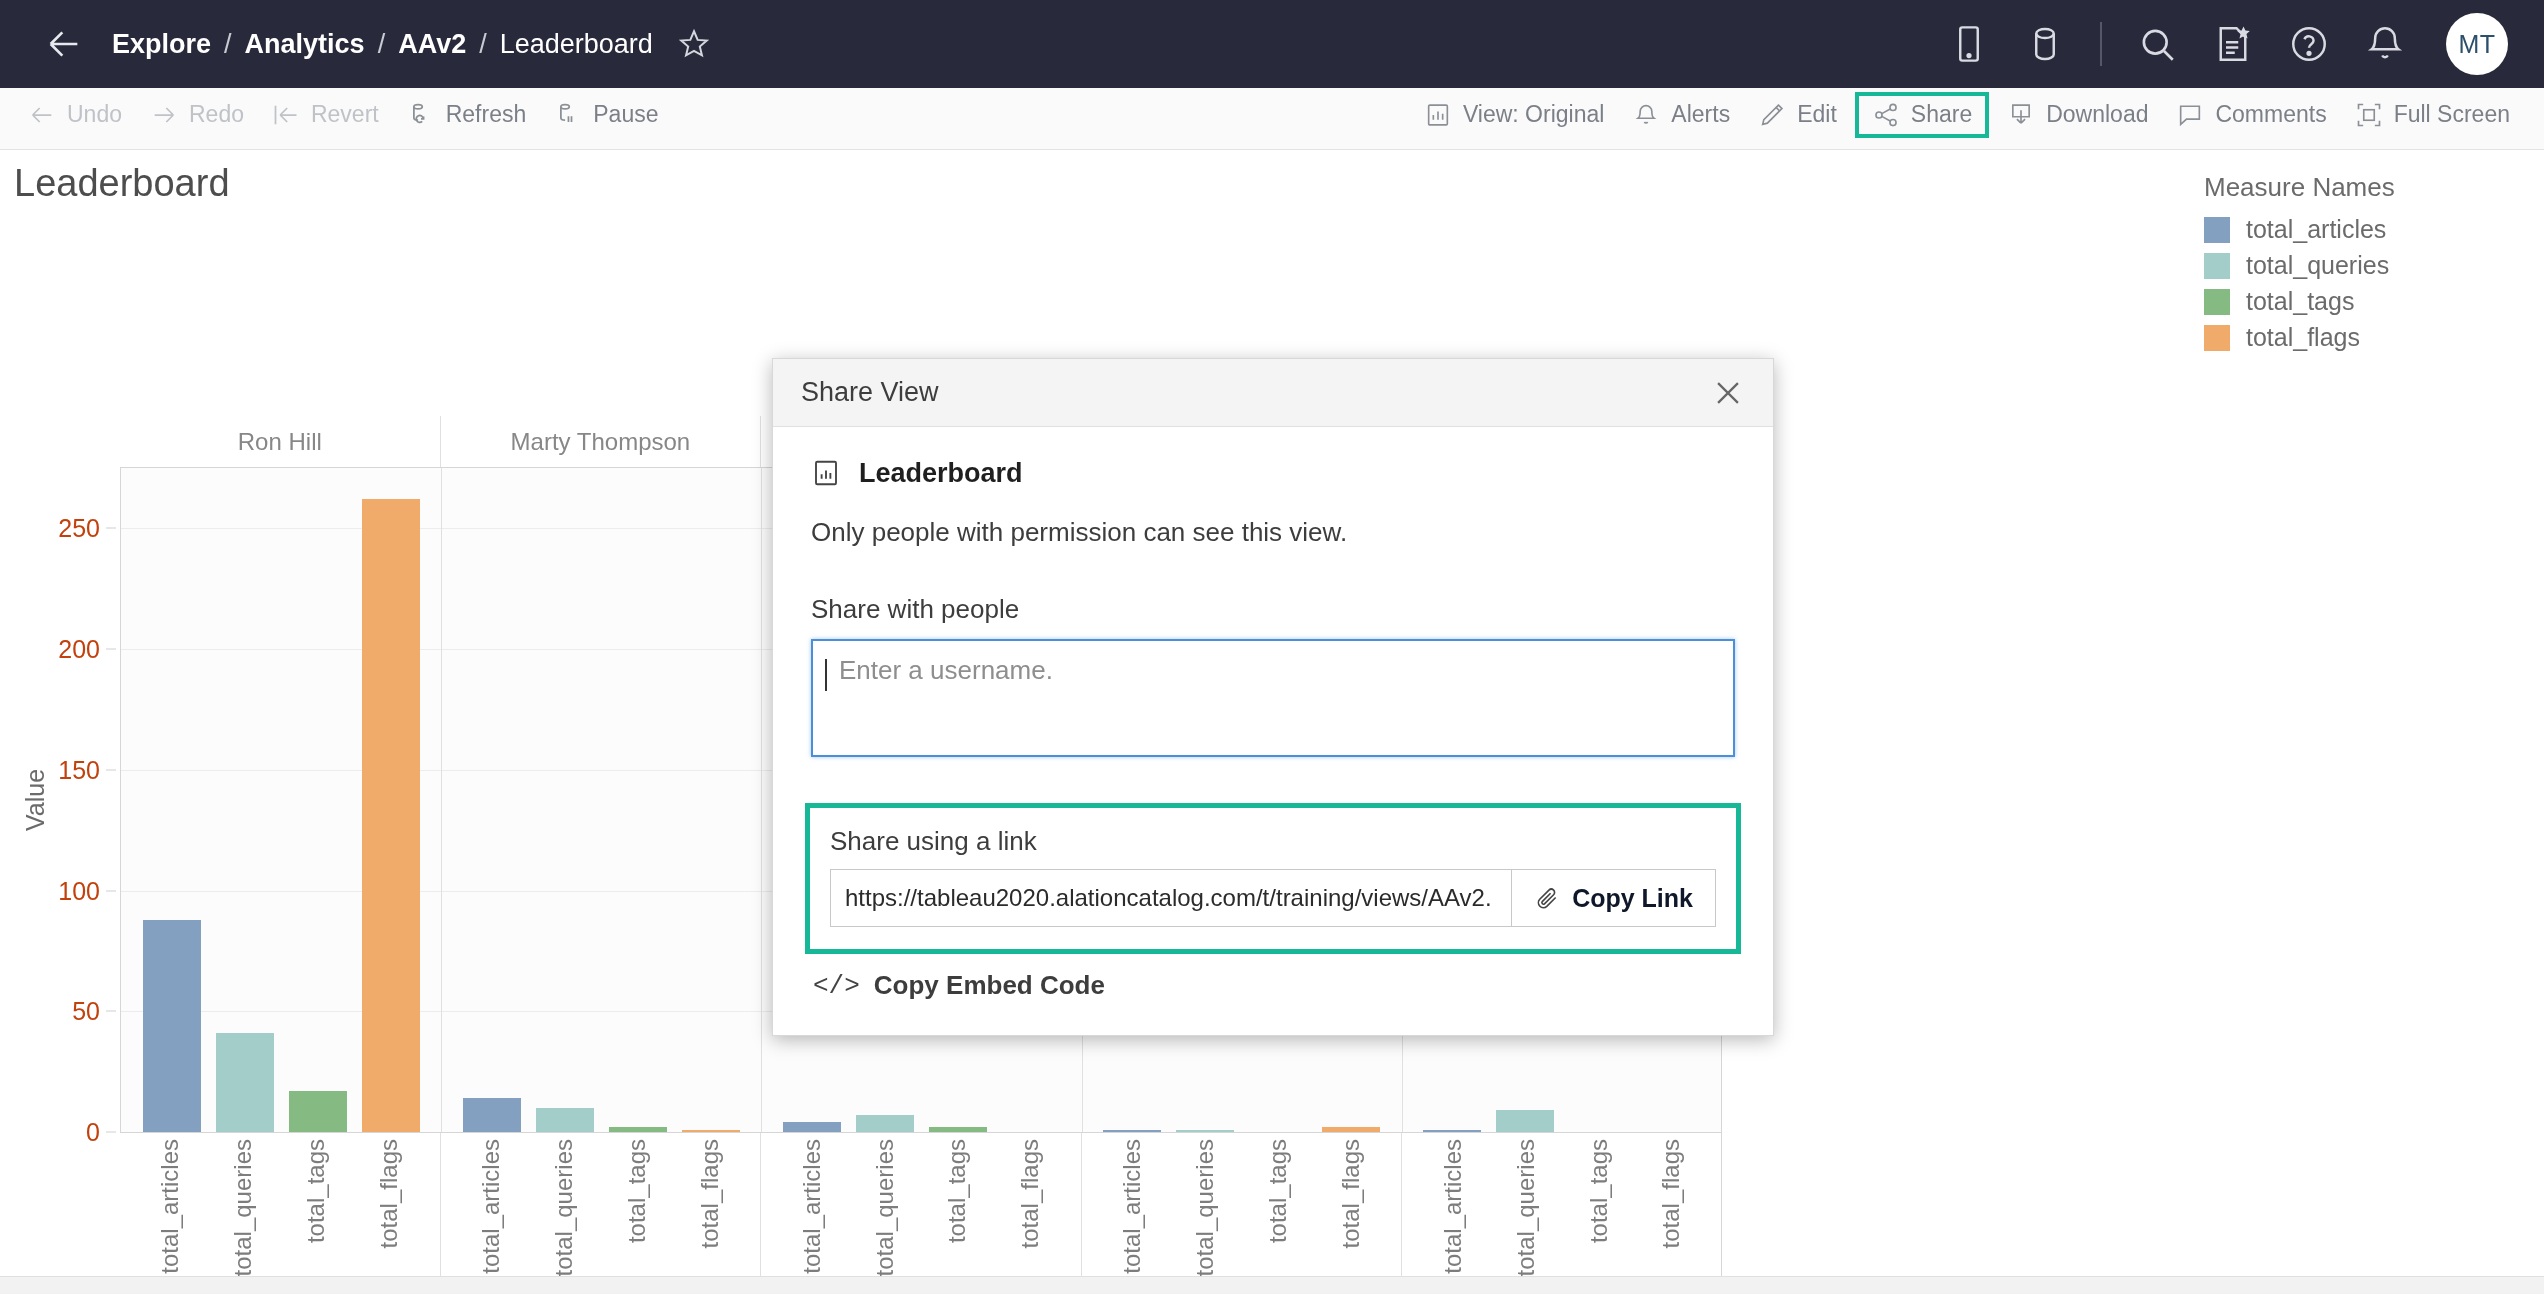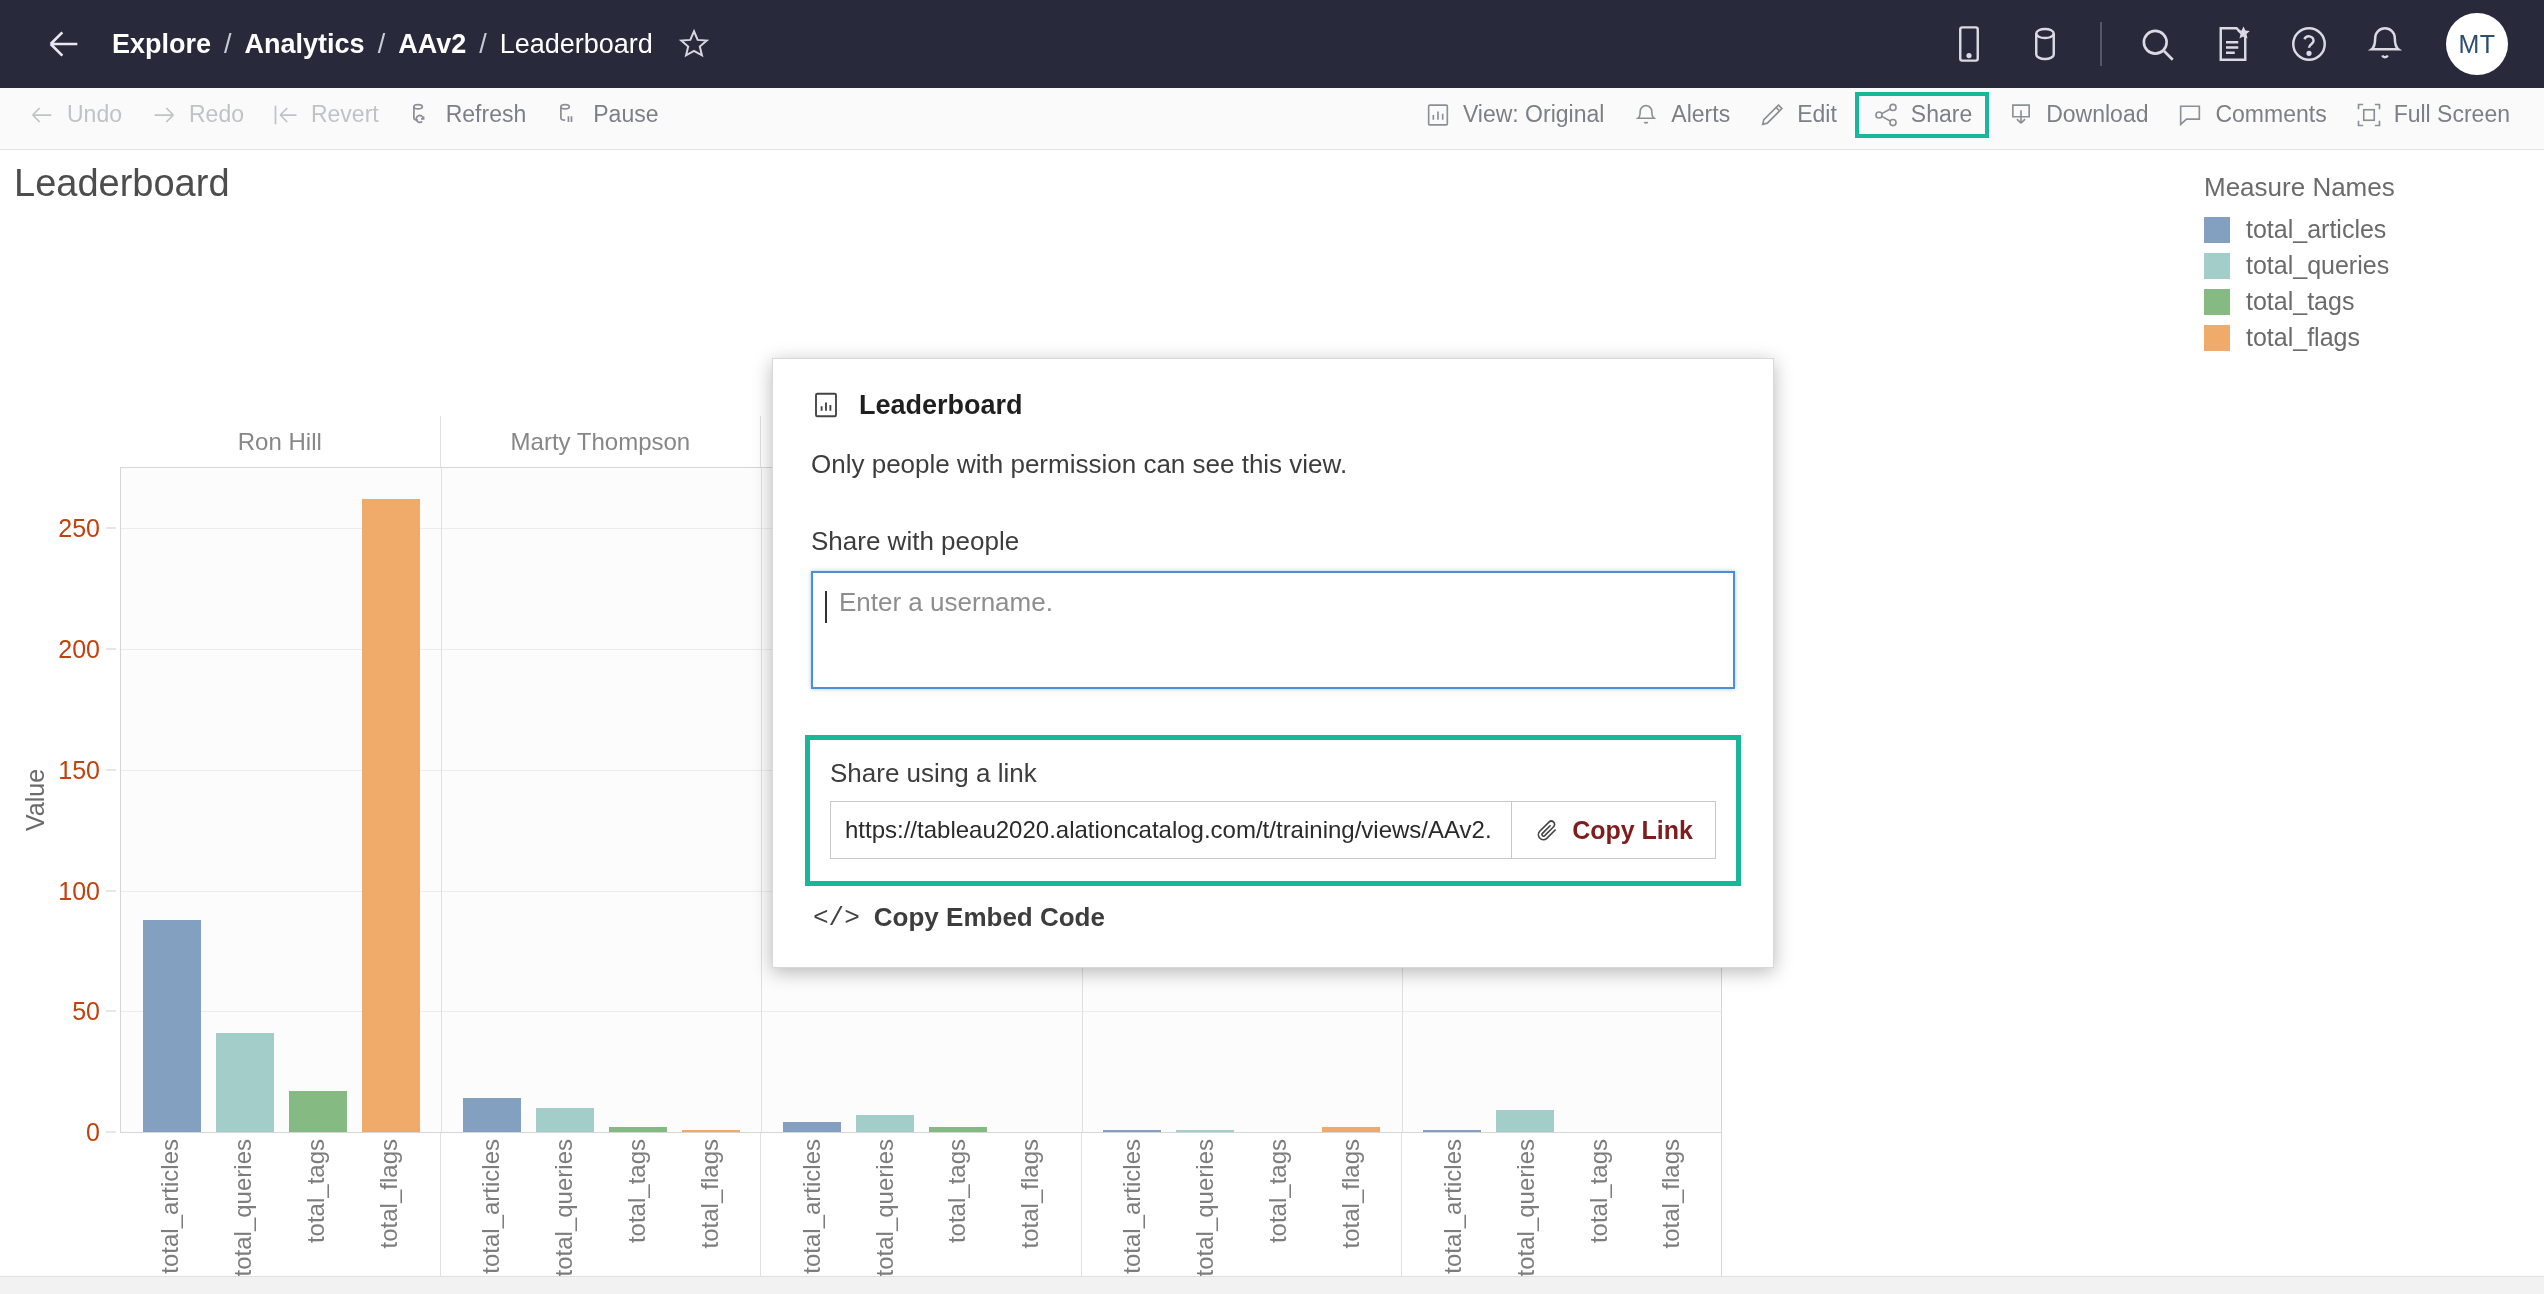--- a/index.html
+++ b/index.html
@@ -228,21 +228,21 @@
   .link-input {
     flex: 1; border: 1px solid #c8c8c8; border-right: none;
     display: flex; align-items: center; padding: 0 14px;
     font-size: 24px; color: #2b2b2b; overflow: hidden; white-space: nowrap;
     background: #fff;
   }
   .copy-link-btn {
     display: flex; align-items: center; gap: 12px;
     border: 1px solid #c8c8c8; background: #fff;
     padding: 0 22px; cursor: pointer;
-    font-size: 25px; font-weight: bold; color: #7f1d1d;
+    font-size: 25px; font-weight: bold; color: #0f172a;
   }
   .copy-link-btn svg { width: 26px; height: 26px; color: #444; }
   .embed-row {
     display: flex; align-items: center; gap: 14px;
     margin-top: 16px; padding-left: 2px; cursor: pointer;
   }
   .embed-glyph { font-size: 26px; color: #444; font-family: "Liberation Mono", monospace; }
   .embed-text { font-size: 26px; font-weight: bold; color: #3d3d3d; }
 </style>
 </head>
@@ -564,20 +564,26 @@
             <span>total_flags</span>
           </div>
         </div>
       </div>
   </div>
 
   <div class="bottom-strip"></div>
 </div>
 
 <div class="modal">
+  <div class="modal-header">
+    <span class="modal-title">Share View</span>
+    <svg class="modal-close" viewBox="0 0 24 24" fill="none" stroke="currentColor" stroke-width="1.6">
+      <path d="M5 5l14 14M19 5L5 19"></path>
+    </svg>
+  </div>
   <div class="modal-body">
     <div class="view-row">
       <svg class="view-icon" viewBox="0 0 24 24" fill="none" stroke="currentColor" stroke-width="1.5">
         <rect x="4" y="3" width="16" height="18" rx="1"></rect>
           <path d="M8.5 16.5v-3.5M12 16.5v-6.5M15.5 16.5v-4.5"></path>
       </svg>
       <span class="view-name">Leaderboard</span>
     </div>
 
     <div class="perm-text">Only people with permission can see this view.</div>

